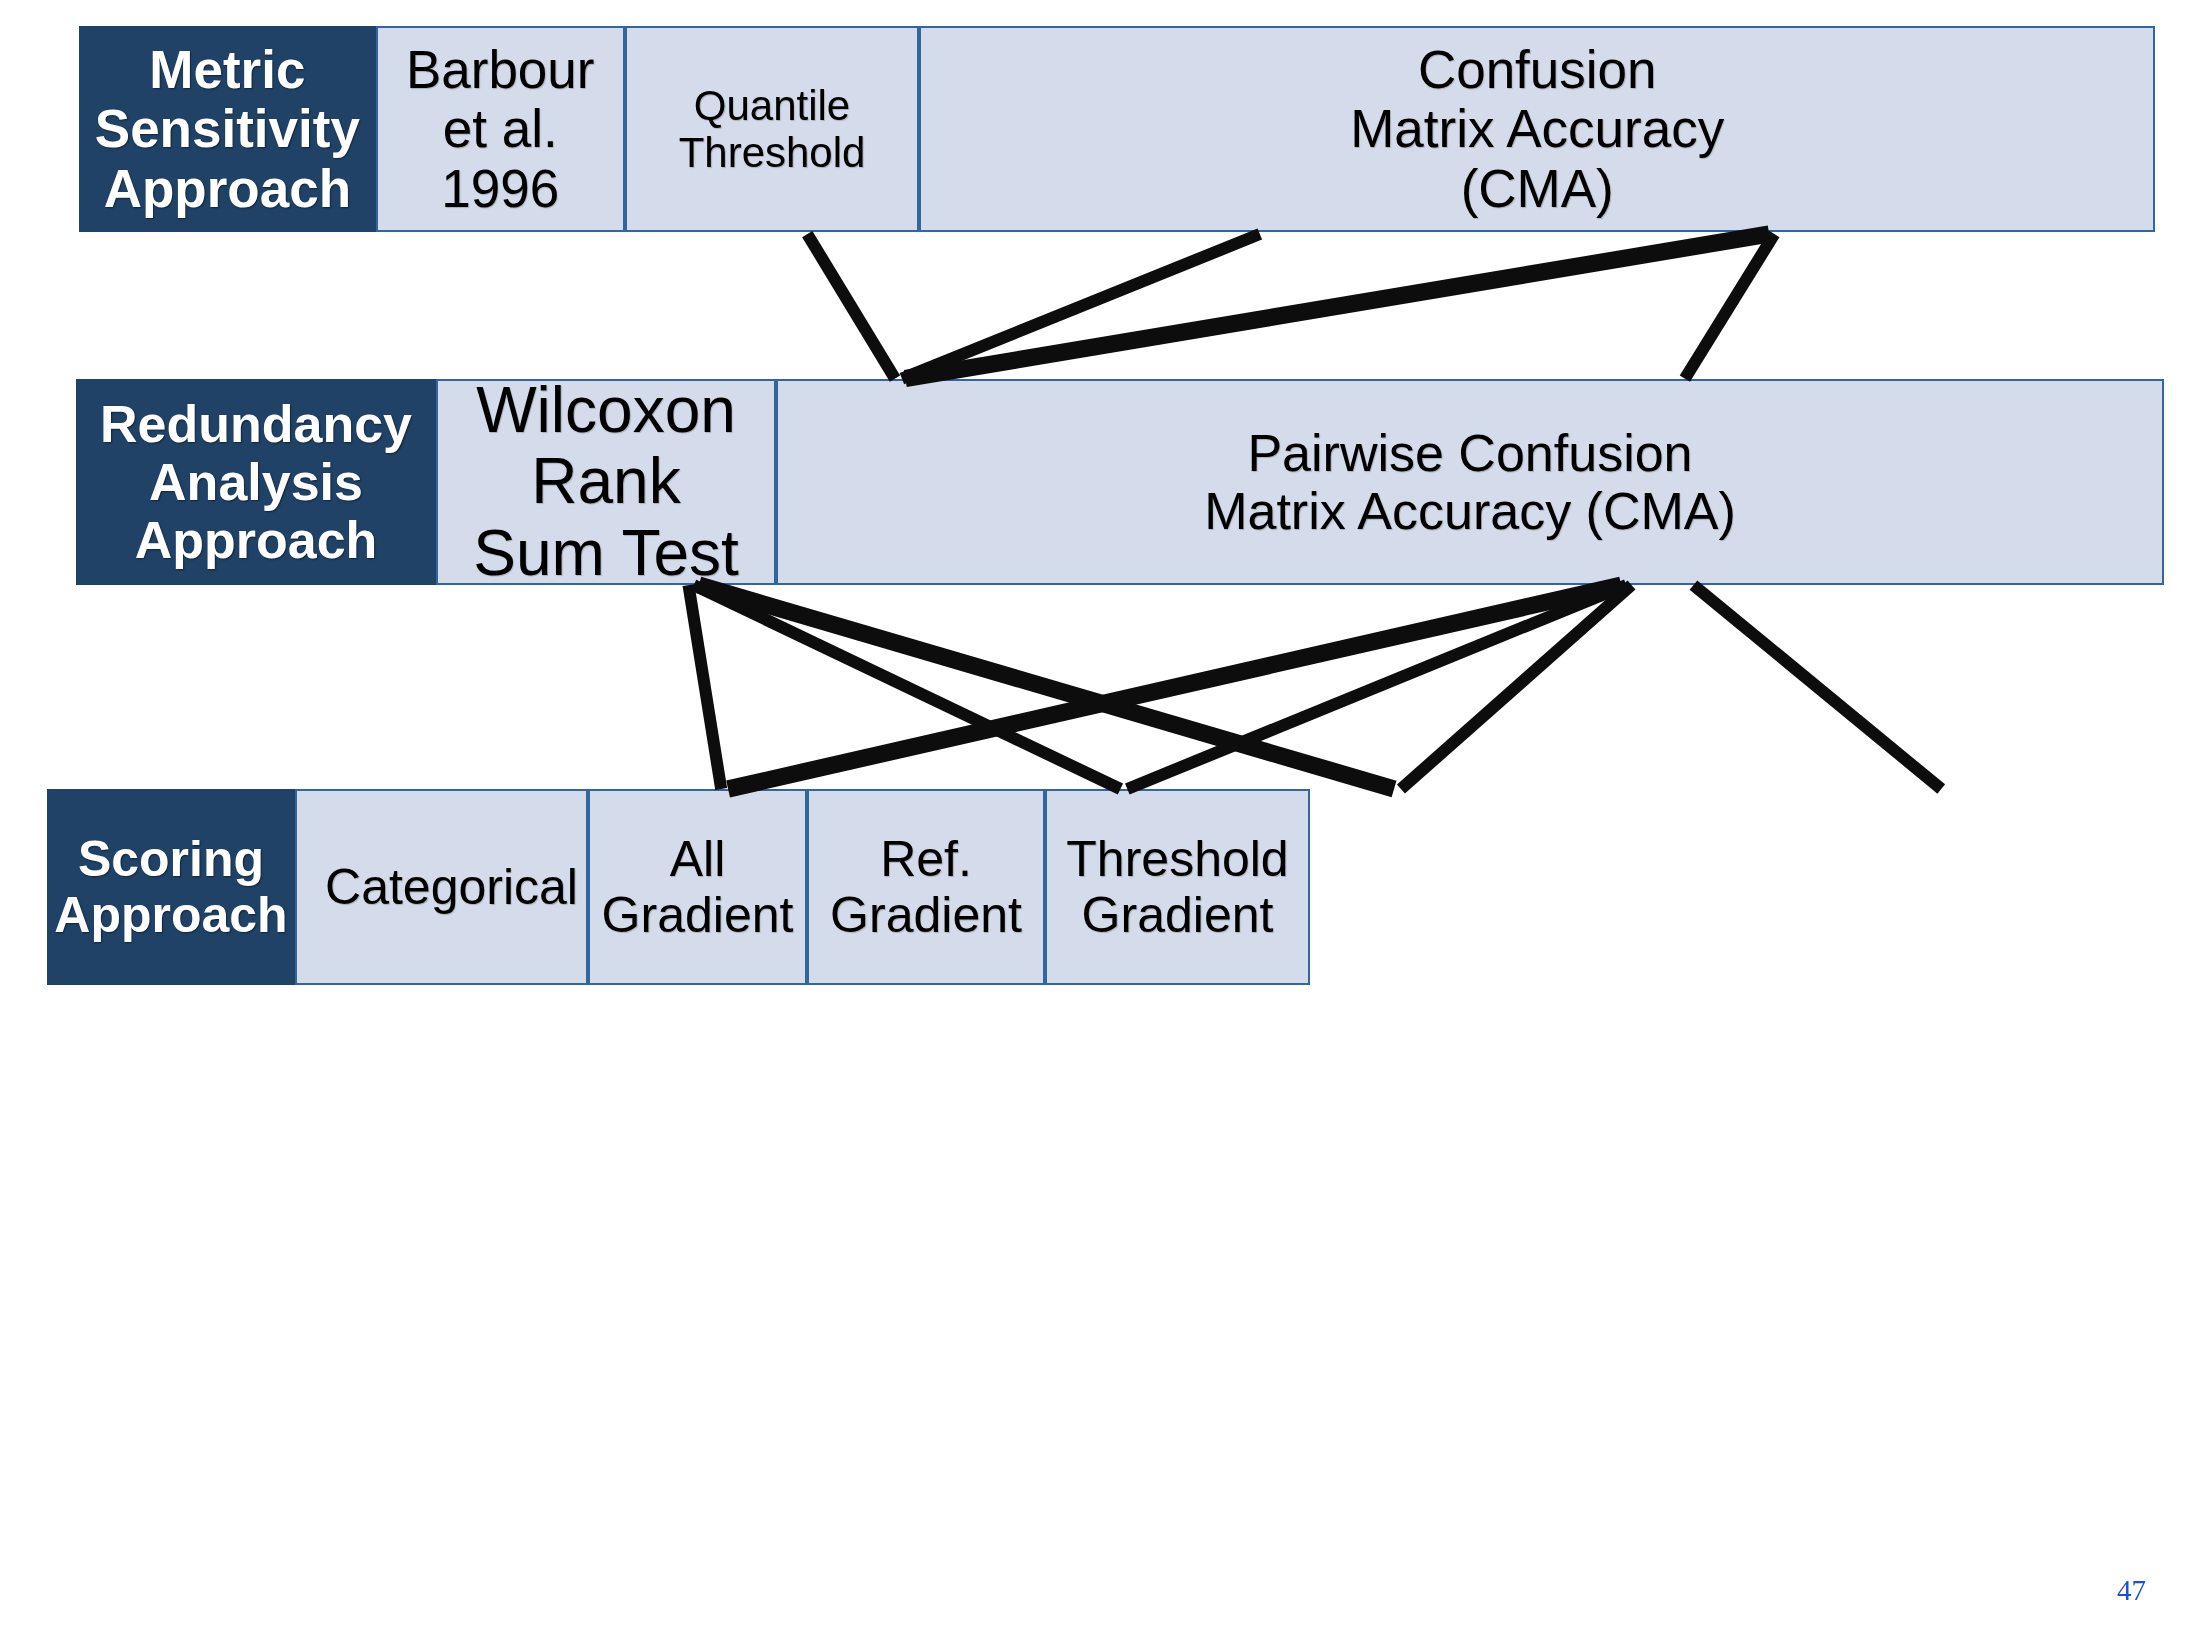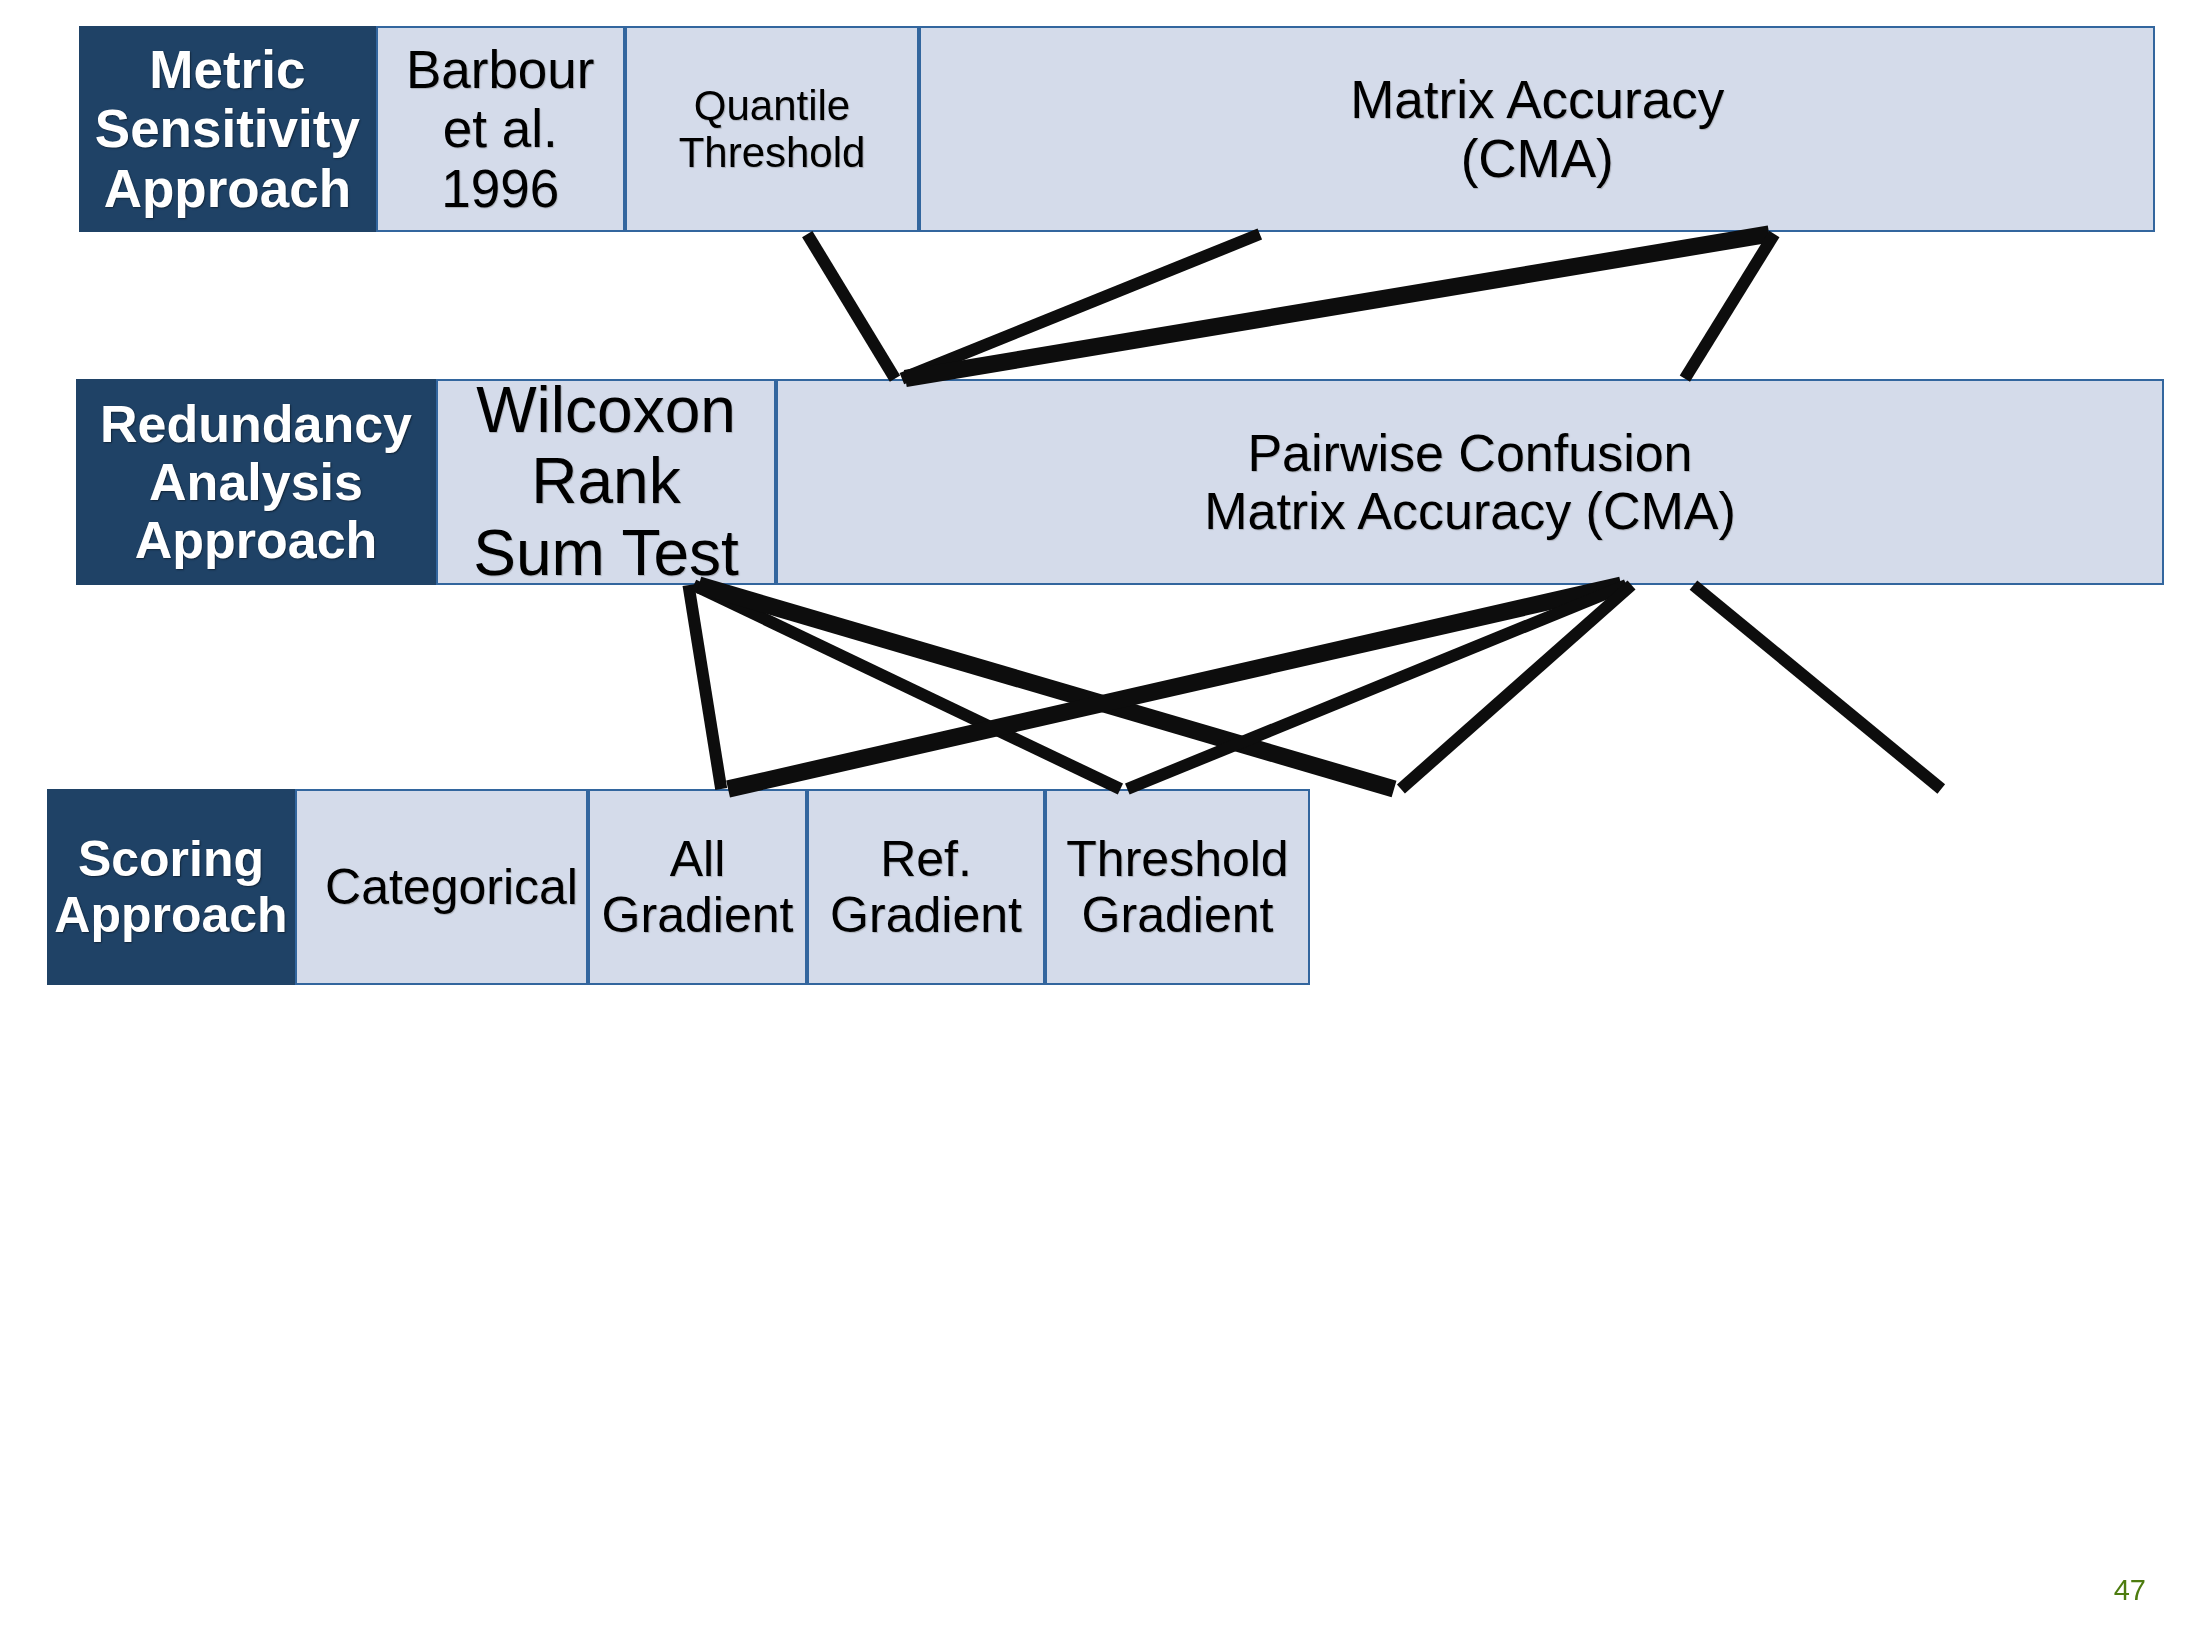--- a/index.html
+++ b/index.html
@@ -84,22 +84,22 @@
     height: 1652px;
     pointer-events: none;
   }
 
   
   #page-number {
     position: absolute;
     right: 57px;
     bottom: 45px;
     font-size: 29px;
-    color: #4d7c0f;
-    font-family: Liberation Sans, sans-serif;
+    color: #1d4ed8;
+    font-family: Liberation Serif, serif;
   }
 </style>
 </head>
 <body>
 
 <div id="stage">
 
   <div class="row" id="row1">
 
     <div class="cell cell-head">
@@ -120,20 +120,21 @@
 
     <div class="cell cell-body c2">
       <div>
         <div>Quantile</div>
         <div>Threshold</div>
       </div>
     </div>
 
     <div class="cell cell-body c3">
       <div>
+        <div>Confusion</div>
         <div>Matrix Accuracy</div>
         <div>(CMA)</div>
       </div>
     </div>
   </div>
 
   <div class="row" id="row2">
 
     <div class="cell cell-head">
       <div>

